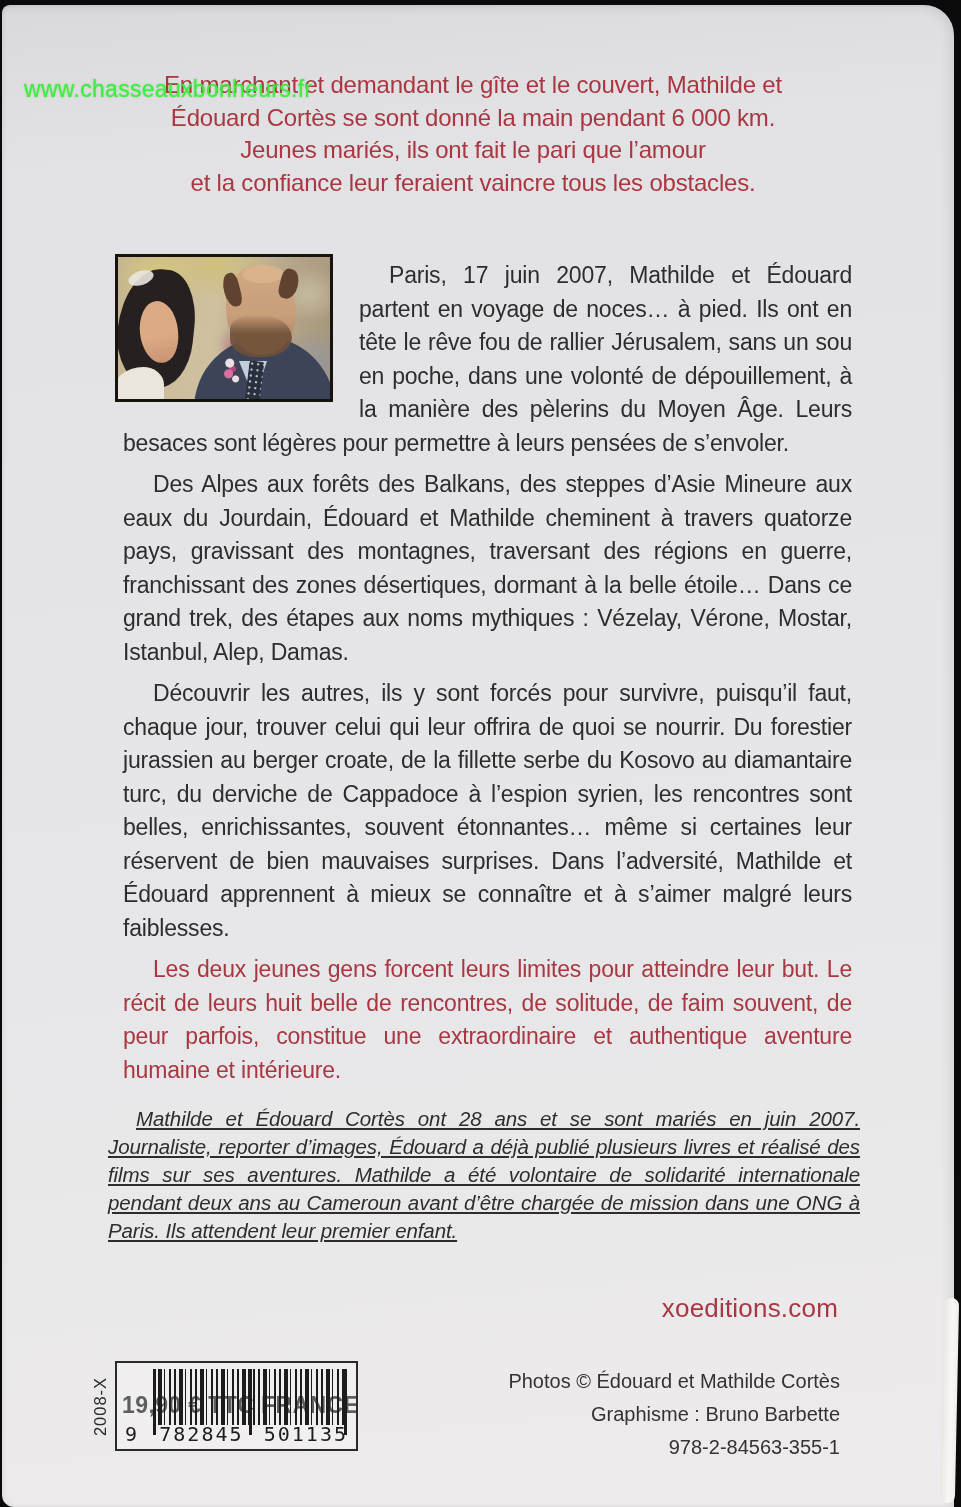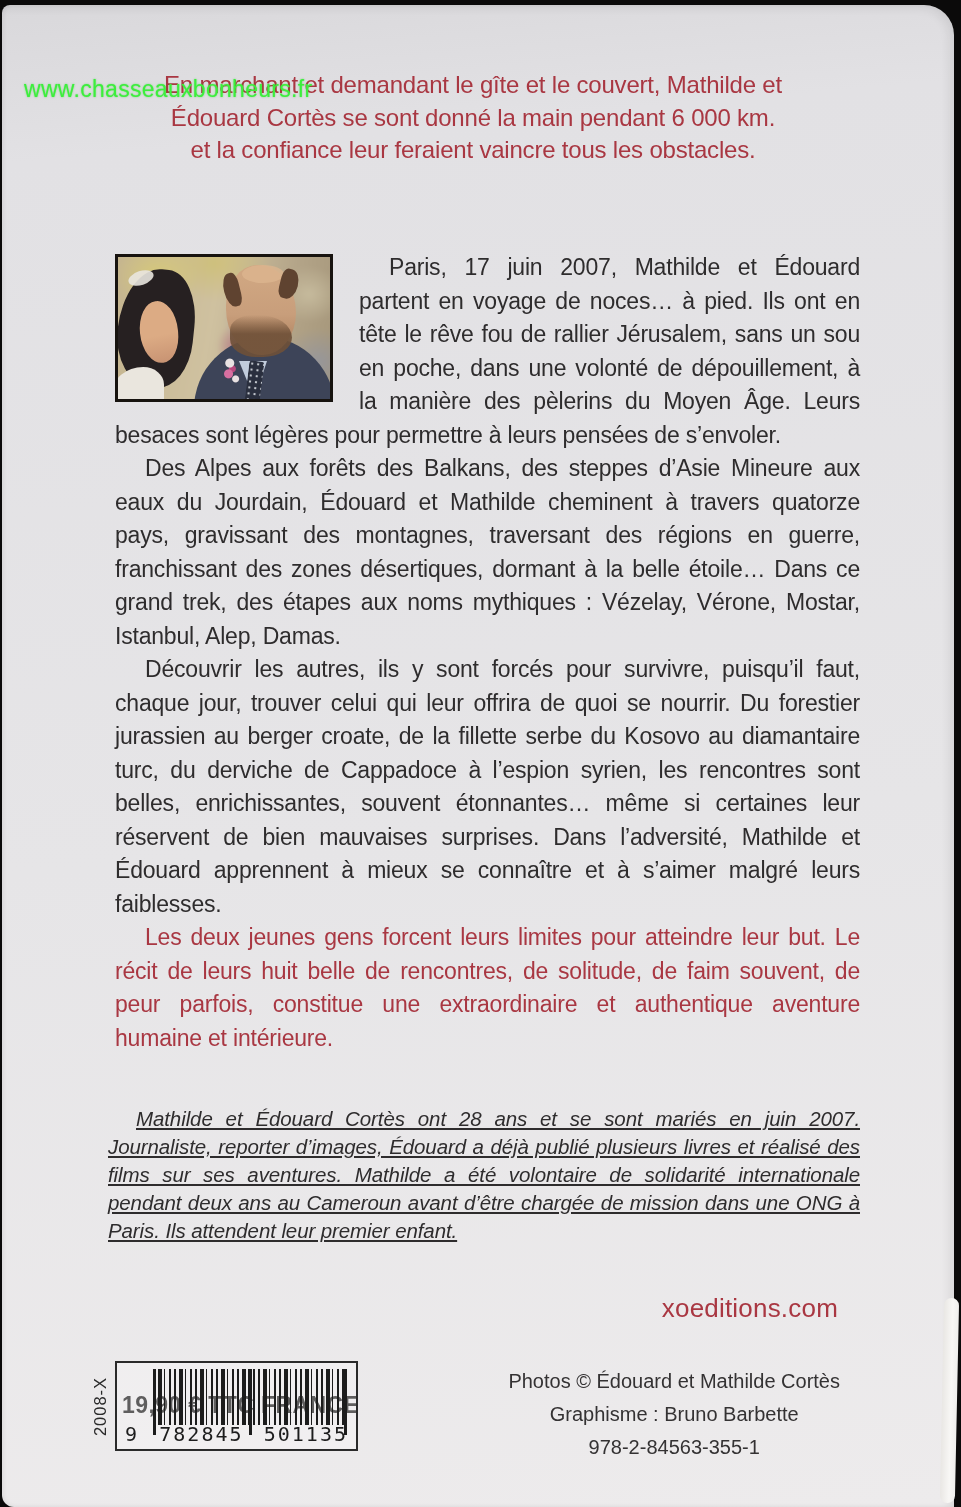--- a/index.html
+++ b/index.html
@@ -17,21 +17,21 @@
   .watermark{position:absolute;left:24px;top:76px;font-size:23px;letter-spacing:.3px;
          color:#3cef3c;text-shadow:0 0 2px rgba(30,200,30,.55);white-space:nowrap;z-index:30;text-align:right;}
   
   .tagline{position:absolute;left:0;right:10px;top:64px;text-align:center;
          color:#a93742;font-size:24px;line-height:32.5px;letter-spacing:-.2px;z-index:10;}
   .tagline span{display:block;}
   
   .synopsis{position:absolute;left:113px;top:246px;width:745px;
          color:#2e2c2d;font-size:23px;line-height:33.5px;letter-spacing:-.2px;
          text-align:justify;z-index:5;}
-  .synopsis p{margin:0;text-indent:30px;}
+  .synopsis p{margin:8px;text-indent:30px;}
   .synopsis p.highlight{color:#a93742;}
   
   .photo{float:left;width:212px;height:142px;border:3px solid #17130f;
          margin:3px 26px 14px 0;position:relative;overflow:hidden;background:#b9a987;}
   .photo div{position:absolute;}
   .ph-bg{inset:-6px;filter:blur(2px);
      background:
        radial-gradient(ellipse 60px 50px at 20% 16%,rgba(216,203,116,.85),transparent 70%),
        radial-gradient(ellipse 80px 55px at 46% 8%,rgba(207,192,112,.75),transparent 70%),
        radial-gradient(ellipse 38px 40px at 62% 45%,rgba(155,143,160,.8),transparent 70%),
@@ -90,33 +90,34 @@
          #1c1c1c 5px 9px,transparent 9px 11px,
          #1c1c1c 11px 12px,transparent 12px 16px,
          #1c1c1c 16px 18px,transparent 18px 21px);}
   .guard-l,.guard-m,.guard-r{position:absolute;top:6px;height:66px;width:3px;background:#1c1c1c;}
   .guard-l{left:36px;} .guard-m{left:132px;} .guard-r{right:9px;}
   .digits{position:absolute;left:8px;right:8px;bottom:3px;display:flex;
        justify-content:space-between;color:#1d1d1d;font-size:20px;
        font-family:"DejaVu Sans Mono",monospace;letter-spacing:2px;}
   .side-code{position:absolute;left:62px;top:1392px;width:72px;text-align:center;
        color:#2a2a2a;font-size:16.5px;letter-spacing:1px;transform:rotate(-90deg);}
-  .credits{position:absolute;right:114px;top:1360px;text-align:center;
+  .credits{position:absolute;right:114px;top:1360px;text-align:right;
        color:#343233;font-size:20px;line-height:33px;letter-spacing:0;}
 </style>
 </head>
 <body>
 
 <div class="stage">
 
   <div class="cover">
 
     <div class="tagline">
       <span>En marchant et demandant le gîte et le couvert, Mathilde et</span>
       <span>Édouard Cortès se sont donné la main pendant 6 000 km.</span>
+      <span>Jeunes mariés, ils ont fait le pari que l’amour</span>
       <span>et la confiance leur feraient vaincre tous les obstacles.</span>
     </div>
 
     <div class="synopsis">
       <div class="photo">
         <div class="ph-bg"></div>
         <div class="bride-hair"></div>
         <div class="bride-band"></div>
         <div class="bride-face"></div>
         <div class="groom-suit"></div>

